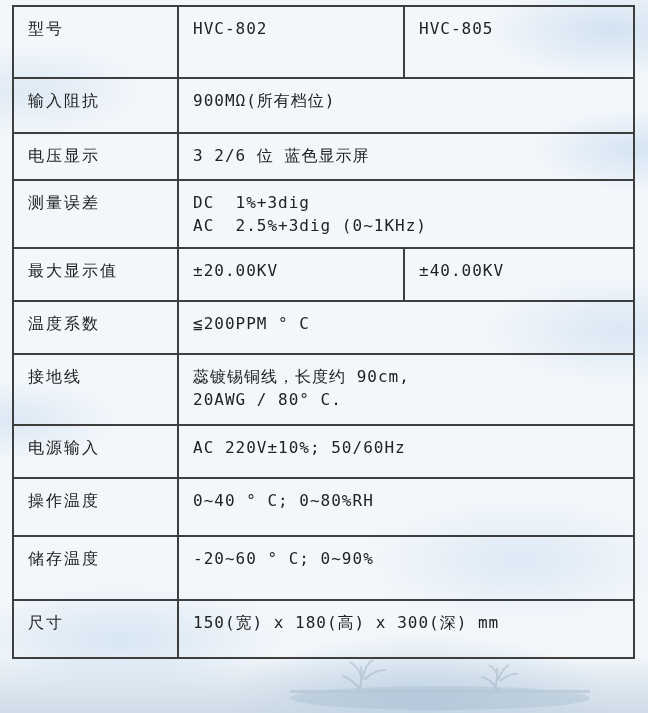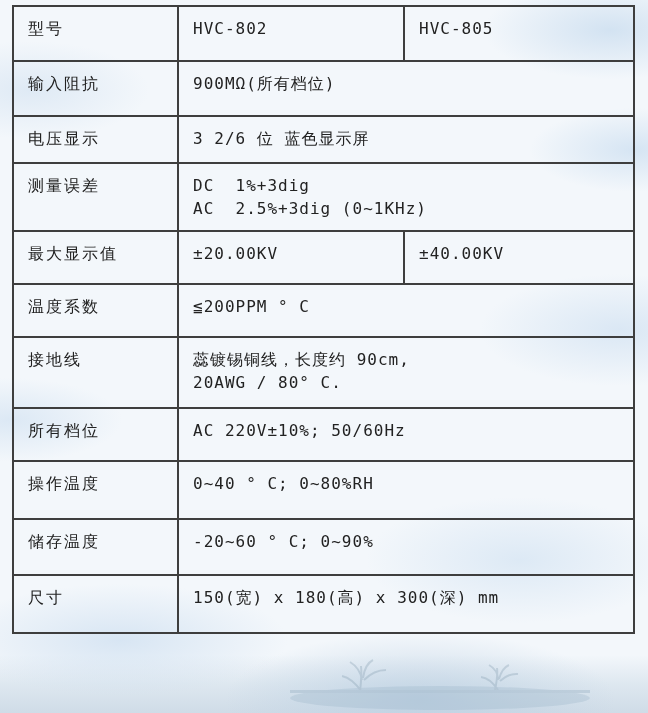--- a/index.html
+++ b/index.html
@@ -64,21 +64,21 @@
   <rect x="0" y="50" width="300" height="3" fill="#88a3b8"></rect>
 </svg>
 
 <table class="spec">
   <colgroup>
     <col style="width:165px">
     <col style="width:226px">
     <col style="width:230px">
   </colgroup>
   <tbody>
-    <tr style="height:55px">
+    <tr style="height:72px">
       <td class="lbl">型号</td>
       <td class="val">HVC-802</td>
       <td class="val">HVC-805</td>
     </tr>
     <tr style="height:55px">
       <td class="lbl">输入阻抗</td>
       <td class="val" colspan="2">900MΩ(所有档位)</td>
     </tr>
     <tr style="height:47px">
       <td class="lbl">电压显示</td>
@@ -97,28 +97,28 @@
     <tr style="height:53px">
       <td class="lbl">温度系数</td>
       <td class="val" colspan="2">≦200PPM ° C</td>
     </tr>
     <tr style="height:71px">
       <td class="lbl">接地线</td>
       <td class="val" colspan="2">蕊镀锡铜线，长度约 90cm,
 20AWG / 80° C.</td>
     </tr>
     <tr style="height:53px">
-      <td class="lbl">所有档位</td>
+      <td class="lbl">电源输入</td>
       <td class="val" colspan="2">AC 220V±10%; 50/60Hz</td>
     </tr>
     <tr style="height:58px">
       <td class="lbl">操作温度</td>
       <td class="val" colspan="2">0~40 ° C; 0~80%RH</td>
     </tr>
-    <tr style="height:56px">
+    <tr style="height:64px">
       <td class="lbl">储存温度</td>
       <td class="val" colspan="2">-20~60 ° C; 0~90%</td>
     </tr>
     <tr style="height:58px">
       <td class="lbl">尺寸</td>
       <td class="val" colspan="2">150(宽) x 180(高) x 300(深) mm</td>
     </tr>
   </tbody>
 </table>
 

